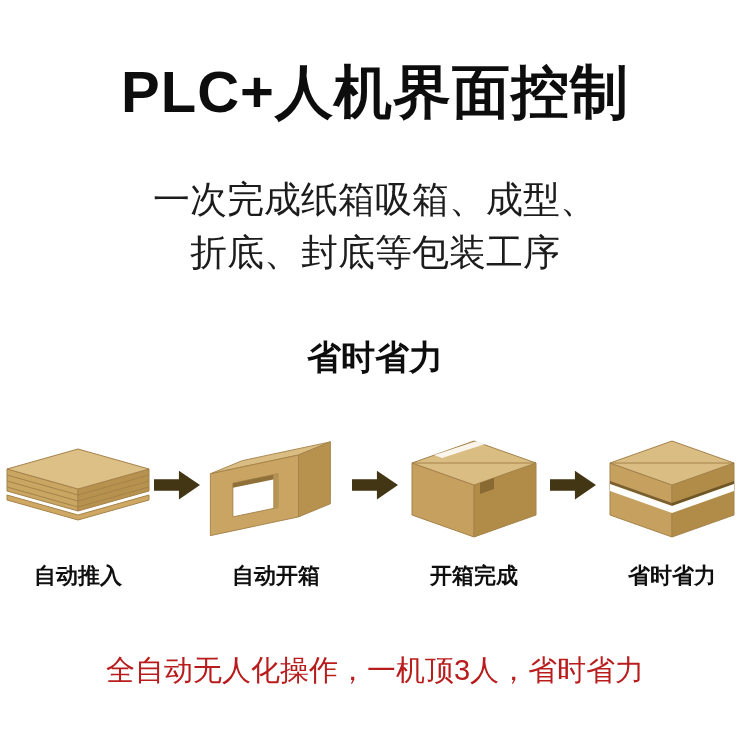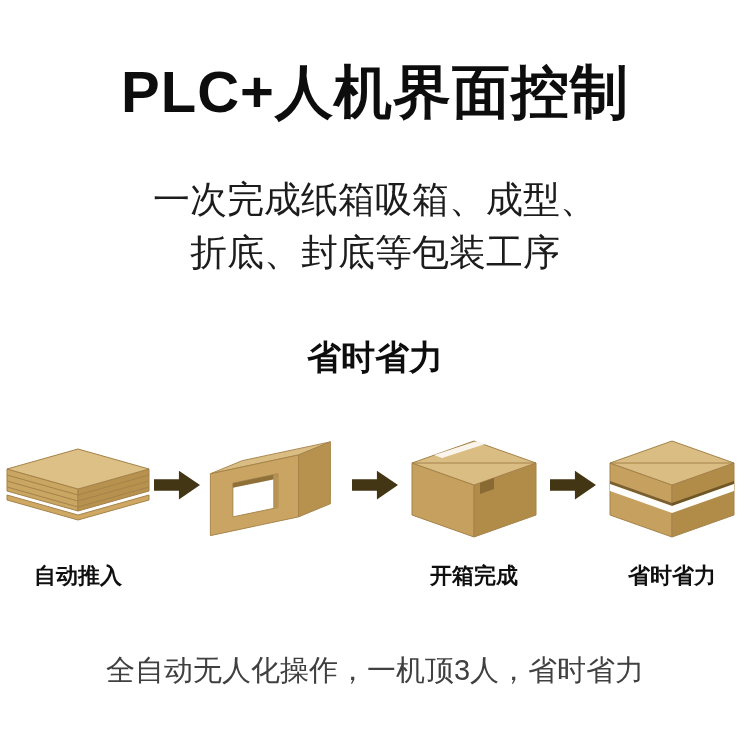--- a/index.html
+++ b/index.html
@@ -65,21 +65,21 @@
     width: 46px;
     height: 124px;
     display: flex;
     align-items: center;
     justify-content: center;
   }
   .footer {
     margin-top: 60px;
     font-size: 29px;
     font-weight: 500;
-    color: #404040;
+    color: #b91c1c;
     white-space: nowrap;
   }
 </style>
 </head>
 <body>
 
 <div class="page">
 
   <h1 class="title">PLC+人机界面控制</h1>
 
@@ -119,20 +119,21 @@
     <div class="step">
       <div class="icon-wrap">
         <svg width="150" height="116" viewBox="0 0 160 116">
           <polygon points="10,46 104,26 138,12 44,32" fill="#d9bd82" stroke="#a5824a" stroke-width="1"></polygon>
           <polygon points="104,26 138,12 138,78 104,92" fill="#b7924e" stroke="#a5824a" stroke-width="1"></polygon>
           <path d="M10,46 L104,26 L104,92 L10,112 Z M34,56 L82,46 L82,82 L34,92 Z" fill="#c9a462" fill-rule="evenodd" stroke="#a5824a" stroke-width="1"></path>
           <polygon points="34,56 82,46 82,51 34,61" fill="#8f7038"></polygon>
           <polygon points="77,47 82,46 82,82 77,83" fill="#b59354"></polygon>
         </svg>
       </div>
+      <div class="step-label">自动开箱</div>
     </div>
 
     <div class="arrow">
       <svg width="46" height="34" viewBox="0 0 48 34">
         <polygon points="0,11 26,11 26,2 48,17 26,32 26,23 0,23" fill="#423615"></polygon>
       </svg>
     </div>
 
     <div class="step">
       <div class="icon-wrap">

